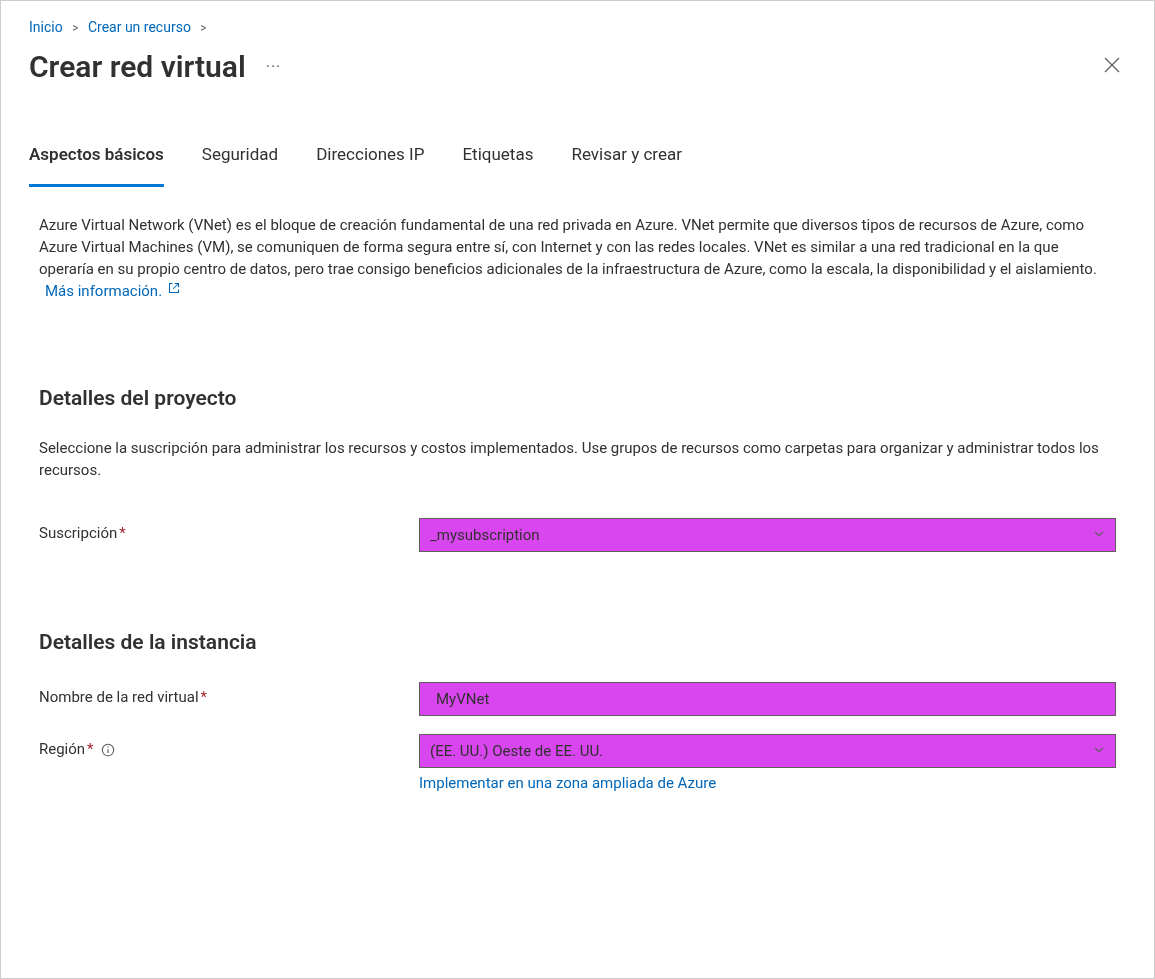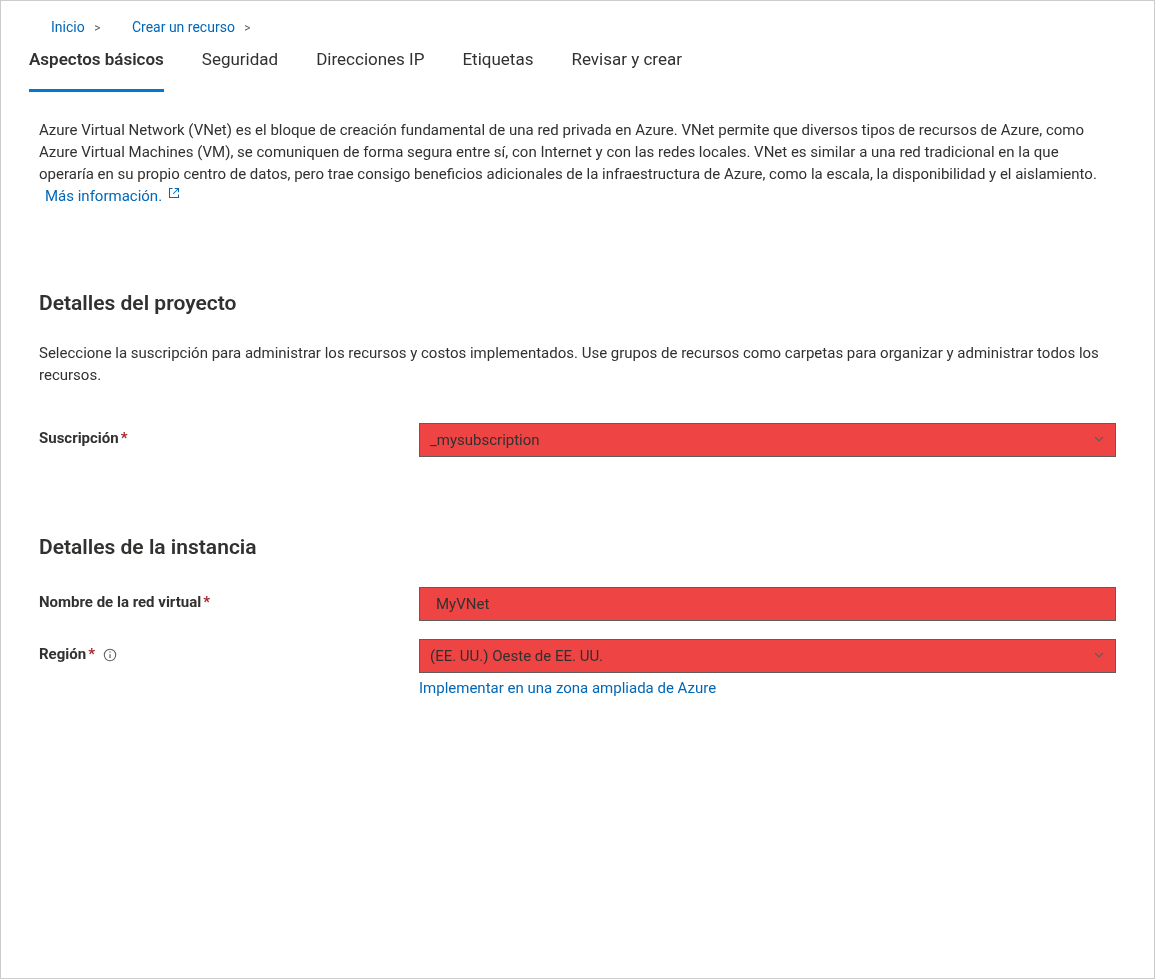--- a/index.html
+++ b/index.html
@@ -20,21 +20,20 @@
     .container {
       padding: 18px 28px 18px 28px;
     }
     .breadcrumbs {
       font-size: 14px;
       margin-bottom: 14px;
     }
     .breadcrumbs a {
       color: #0067b8;
       text-decoration: none;
-      margin-left: 22px;
     }
     .breadcrumbs .sep {
       color: #605e5c;
       margin: 0 6px;
       font-size: 12px;
     }
     .page-header {
       display: flex;
       align-items: center;
       justify-content: space-between;
@@ -127,21 +126,20 @@
       display: flex;
       align-items: flex-start;
       margin-bottom: 18px;
     }
     .form-label-col {
       width: 380px;
       flex-shrink: 0;
       padding-top: 6px;
       font-size: 15px;
       color: #323130;
-      font-weight: bold;
     }
     .form-label-col.indented {
       position: relative;
       padding-left: 66px;
     }
     .indent-line {
       position: absolute;
       left: 12px;
       top: -24px;
       width: 32px;
@@ -167,21 +165,21 @@
       width: 14px;
       height: 14px;
     }
     .form-input-col {
       flex: 1;
     }
     .select-wrap, .text-input {
       width: 100%;
       height: 34px;
       border: 1px solid #605e5c;
-      background: #ef4444;
+      background: #d946ef;
       display: flex;
       align-items: center;
       justify-content: space-between;
       padding: 0 10px;
       font-size: 15px;
       color: #323130;
       cursor: pointer;
     }
     .text-input {
       justify-content: flex-start;
@@ -208,20 +206,32 @@
 
 <div class="container">
 
   <div class="breadcrumbs">
     <a href="#">Inicio</a>
     <span class="sep">&gt;</span>
     <a href="#">Crear un recurso</a>
     <span class="sep">&gt;</span>
   </div>
 
+  <div class="page-header">
+    <div class="page-title-wrap">
+      <h1 class="page-title">Crear red virtual</h1>
+      <span class="ellipsis-btn">···</span>
+    </div>
+    <div class="close-btn">
+      <svg viewBox="0 0 16 16" fill="none" stroke="currentColor" stroke-width="1.2">
+        <line x1="1" y1="1" x2="15" y2="15"></line>
+        <line x1="15" y1="1" x2="1" y2="15"></line>
+      </svg>
+    </div>
+  </div>
 
   <div class="tabs">
     <div class="tab active">Aspectos básicos</div>
     <div class="tab">Seguridad</div>
     <div class="tab">Direcciones IP</div>
     <div class="tab">Etiquetas</div>
     <div class="tab">Revisar y crear</div>
   </div>
 
   <div class="content">

